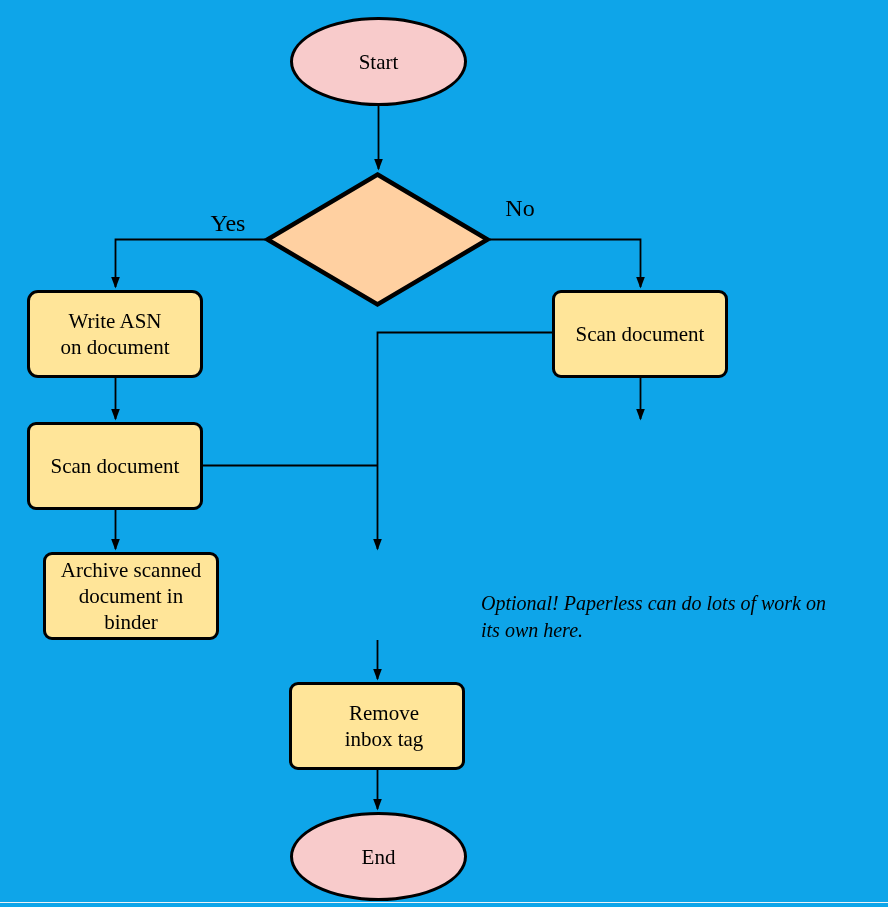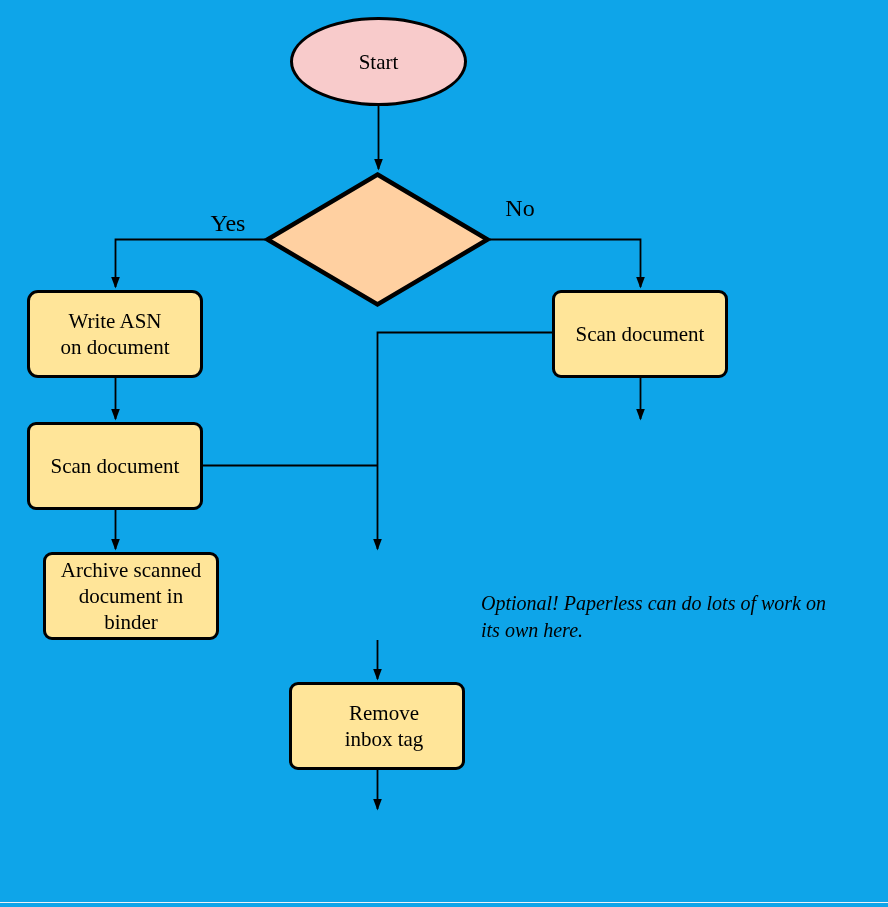--- a/index.html
+++ b/index.html
@@ -127,19 +127,20 @@
 document in
 binder</div>
 
   <div class="node process pos-scan-right" style="background-color: rgb(255, 229, 153);">Scan document</div>
 
 
 
   <div class="node process pos-remove" style="background-color: rgb(255, 229, 153); padding-left: 14px;">Remove
 inbox tag</div>
 
+  <div class="node terminal pos-end" style="background-color: rgb(248, 203, 203);">End</div>
 
   <div class="annotation">Optional! Paperless can do lots of work on
 its own here.</div>
 
   <div class="bottom-rule"></div>
 
 </div>
 
 </body></html>

